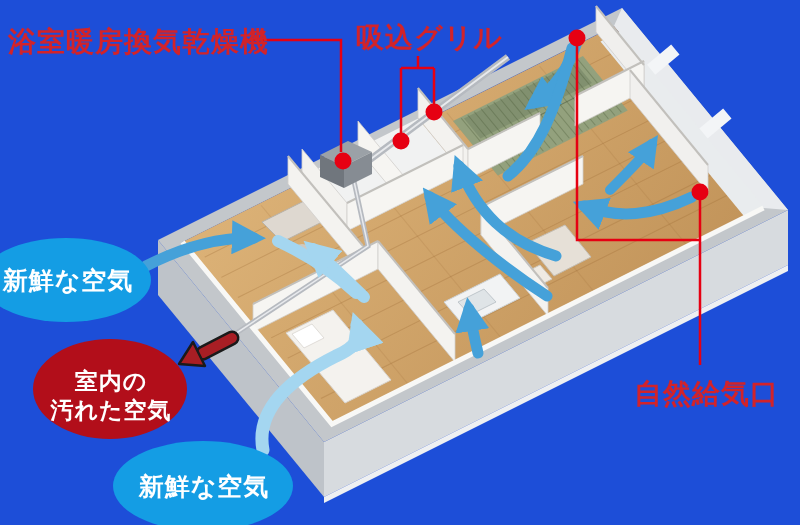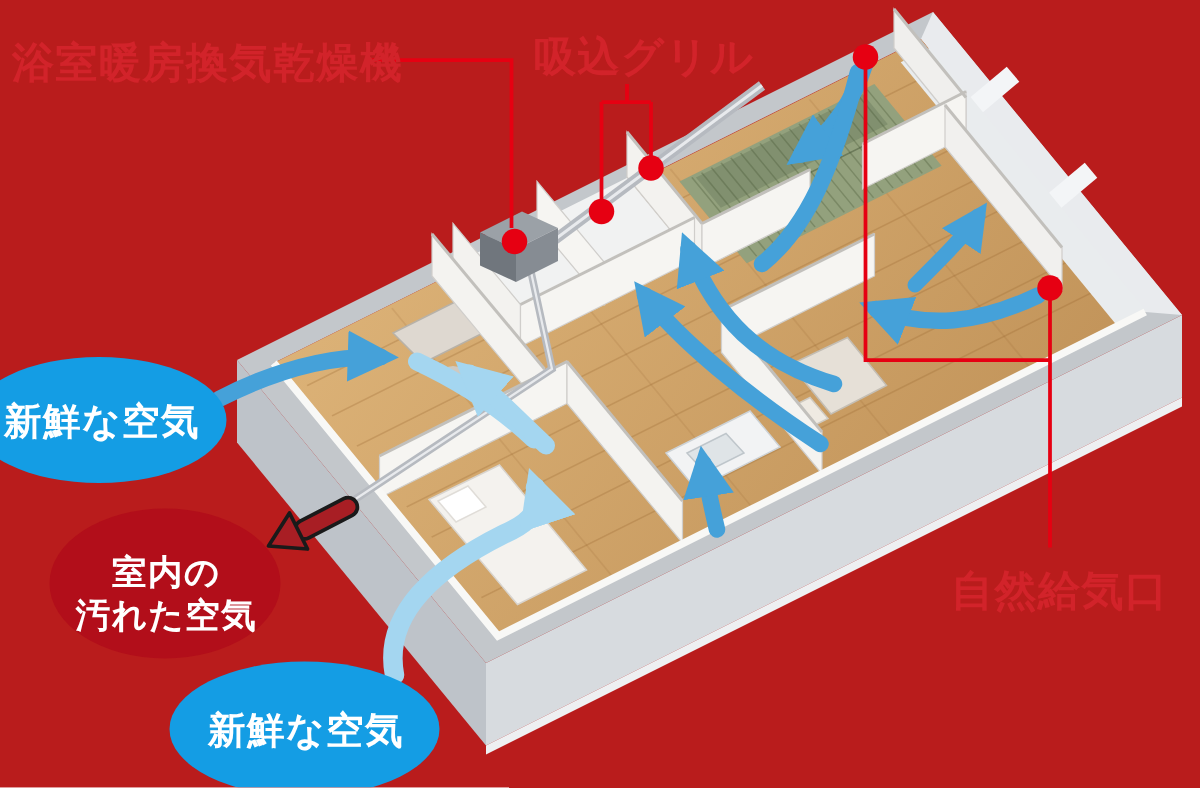--- a/index.html
+++ b/index.html
@@ -1,16 +1,16 @@
 <!DOCTYPE html>
 <html><head>
 <meta charset="utf-8">
 <style>
   html,body{margin:0;padding:0;background:#ffffff;}
-  .stage{position:relative;width:800px;height:525px;background:#b91c1c;overflow:hidden;}
+  .stage{position:relative;width:800px;height:525px;background:#1d4ed8;overflow:hidden;}
   svg{display:block;}
   .jp{font-family:"DejaVu Sans",sans-serif;font-weight:bold;}
   .callout-label{font-size:28px;letter-spacing:1px;}
   .bubble-label{font-size:25px;fill:#ffffff;letter-spacing:1px;}
   .bubble-label-sm{font-size:23px;fill:#ffffff;letter-spacing:1px;}
 </style>
 </head>
 <body>
 
 <div class="stage">

